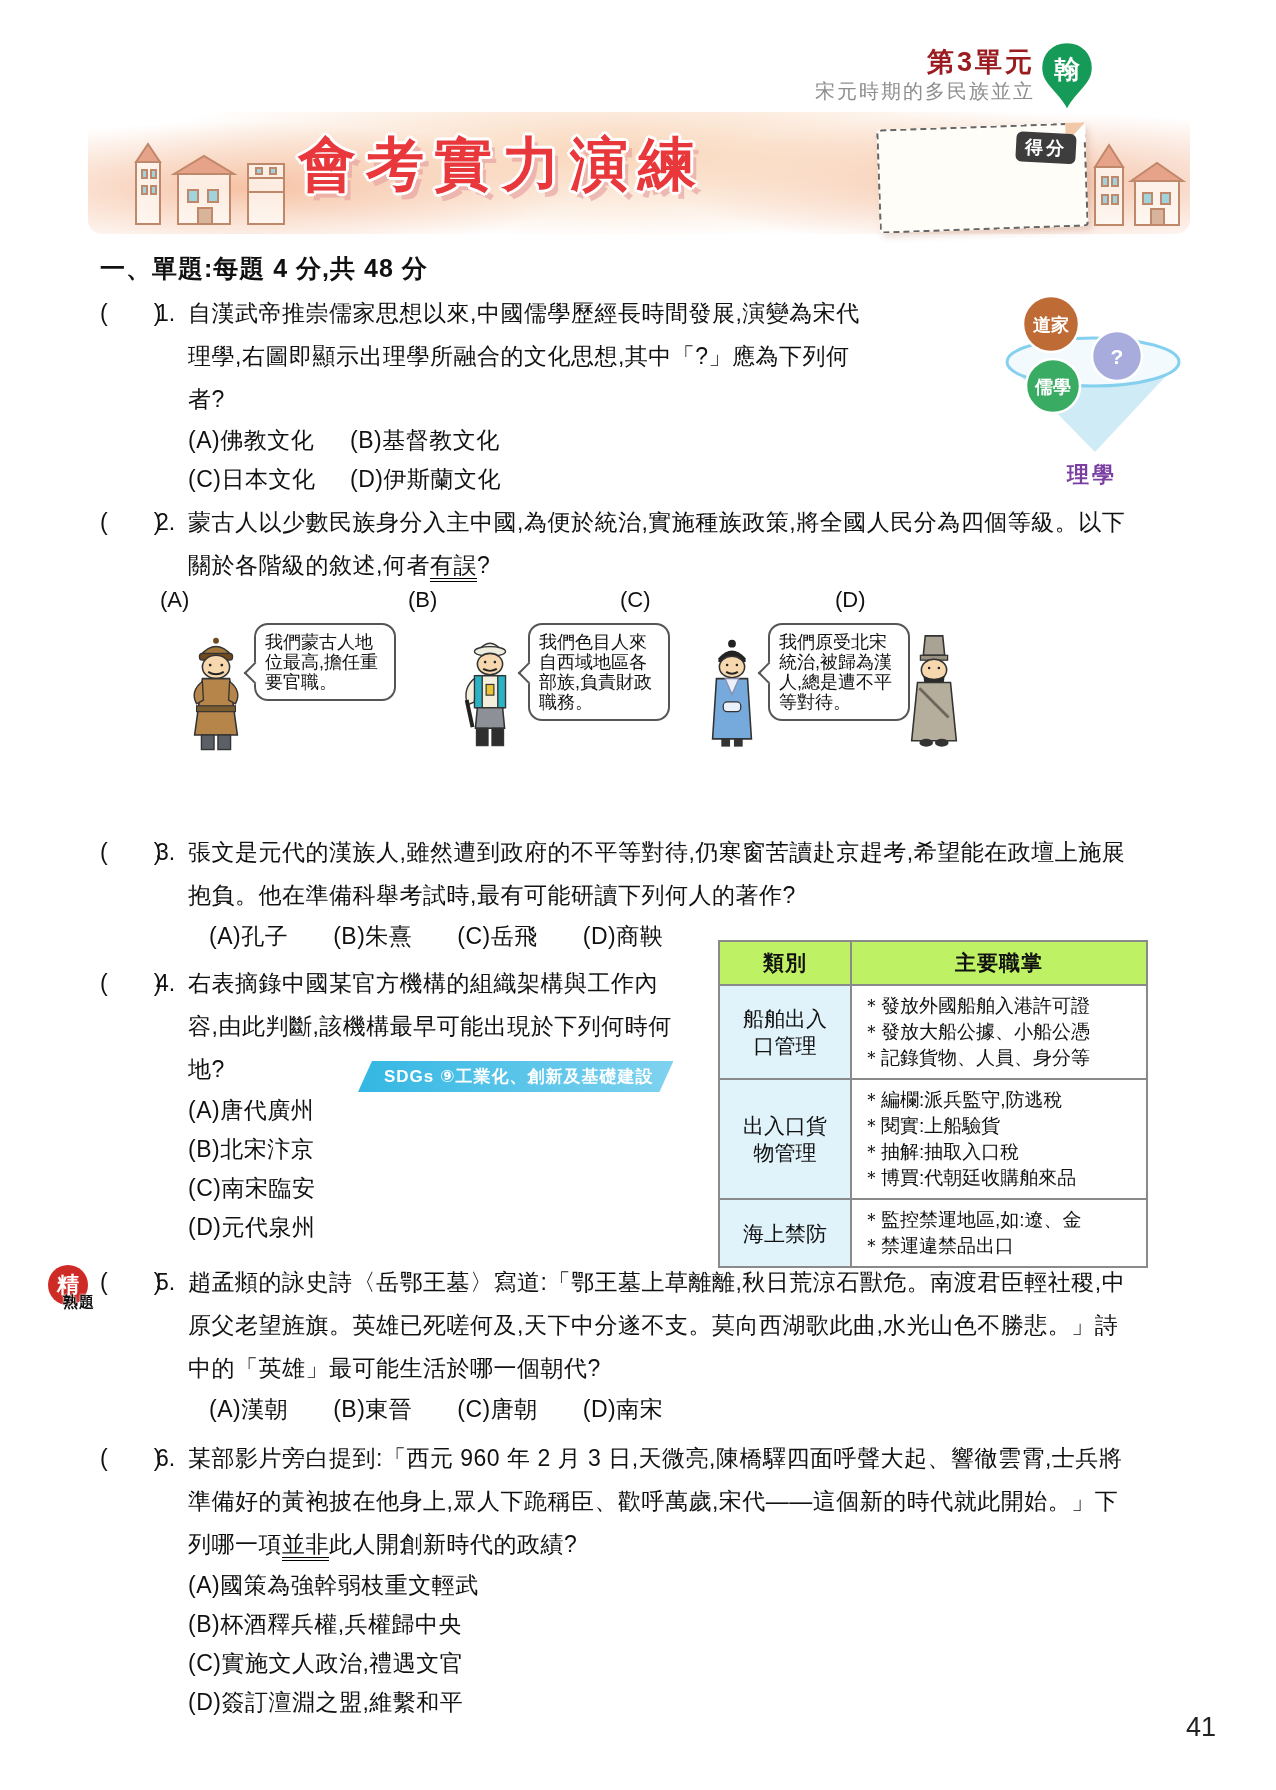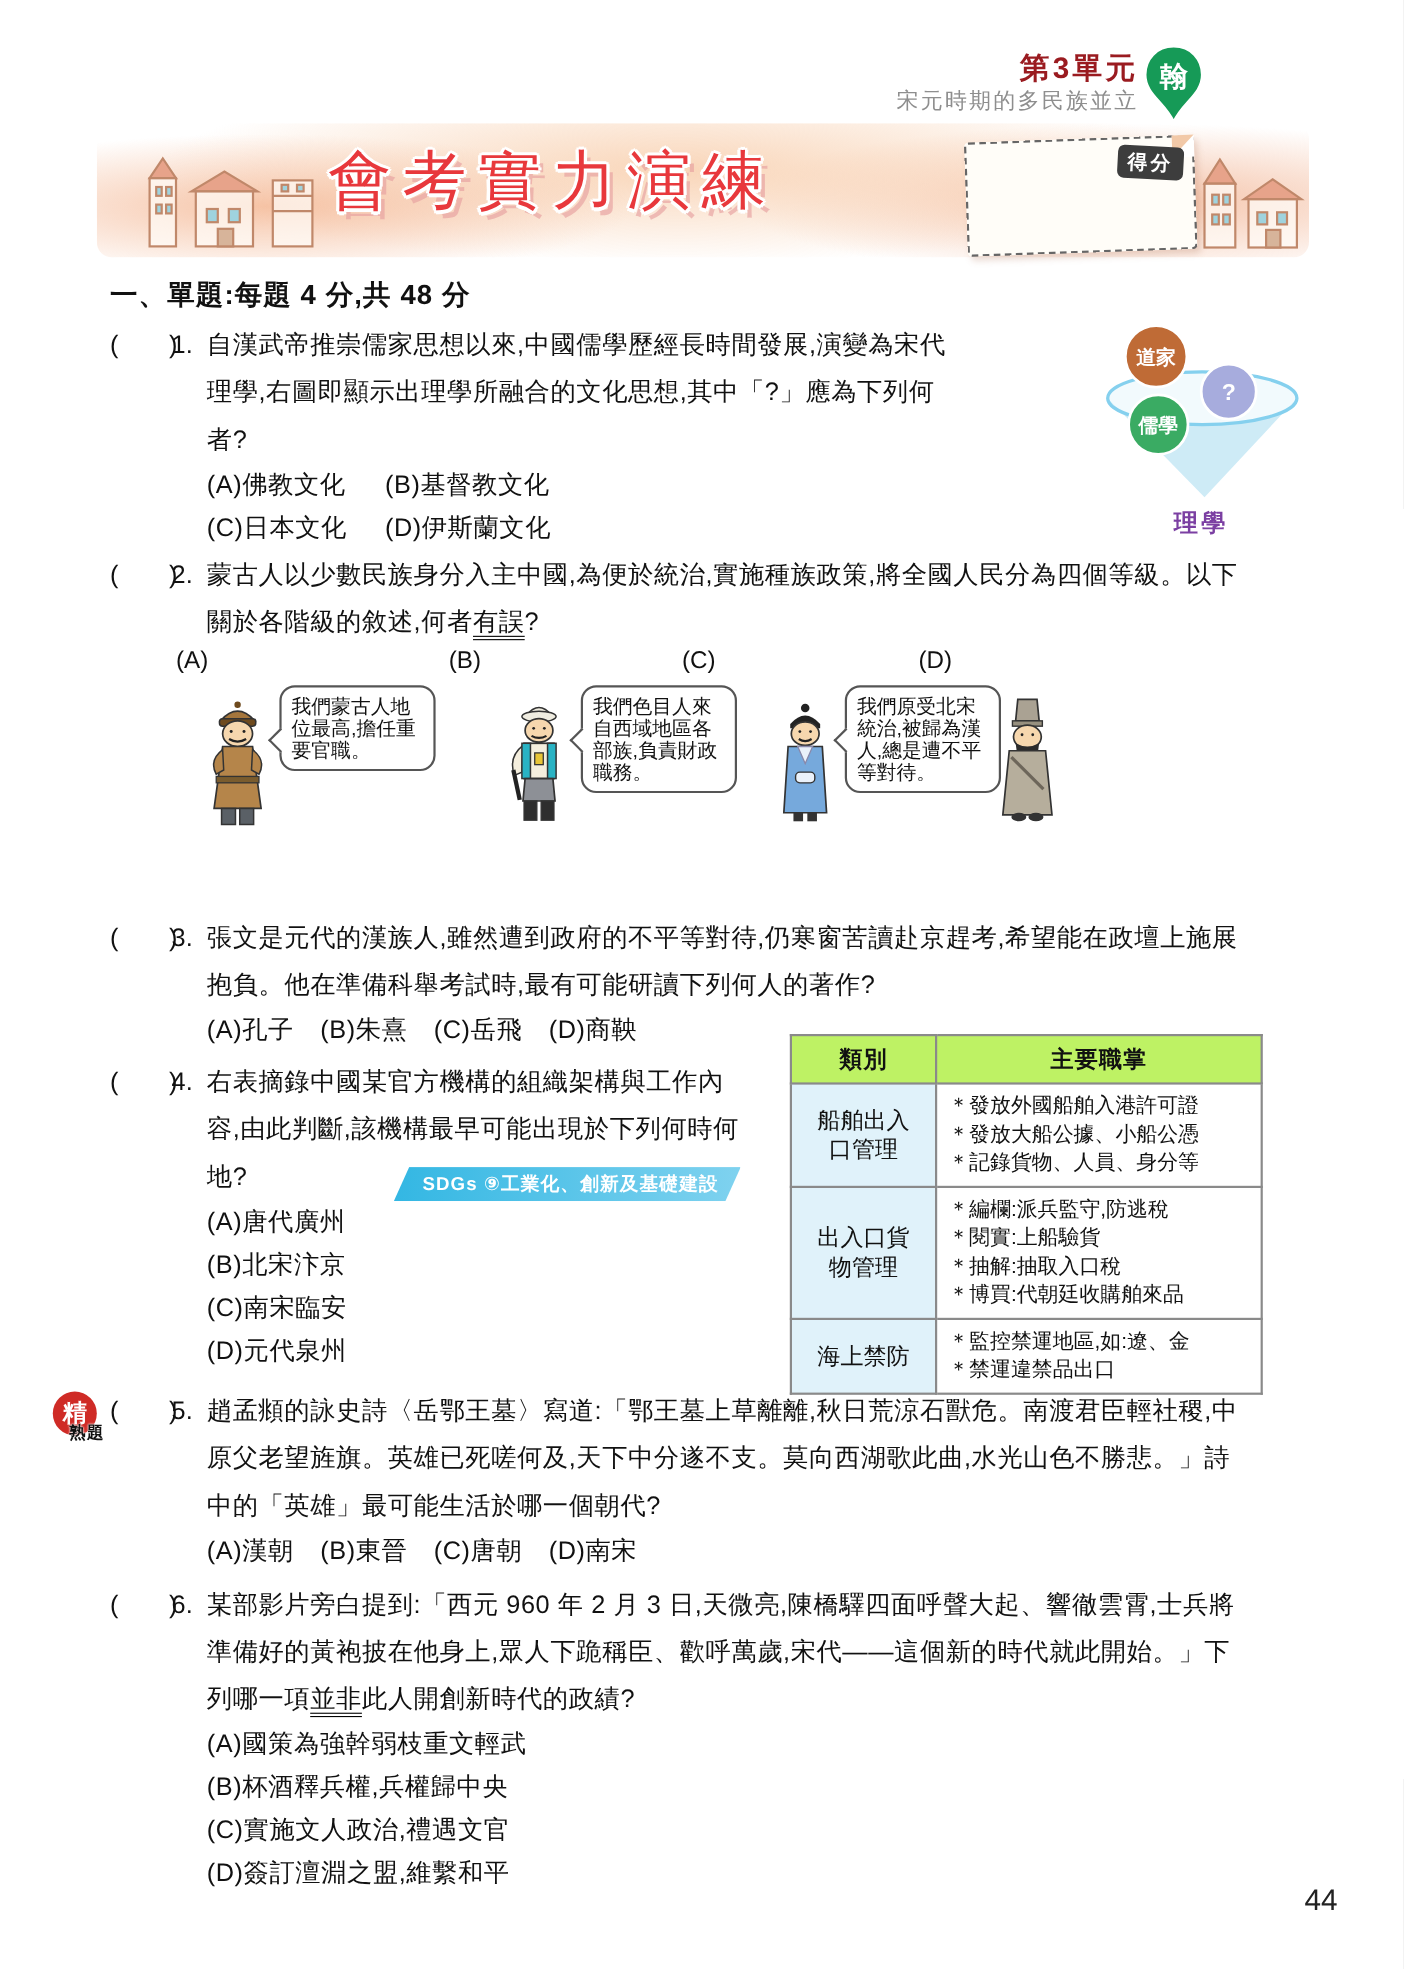--- a/index.html
+++ b/index.html
@@ -13,21 +13,21 @@
     color:#9a1b20; letter-spacing:3px; }
   .hdr-sub  { position:absolute; top:78px; right:241px; font-size:20px; color:#8e8e8e; letter-spacing:2px; }
   .logo-pin { position:absolute; left:1038px; top:40px; width:58px; height:74px; }
   
   .banner { position:absolute; left:88px; top:112px; width:1102px; height:122px; border-radius:14px;
     background:
       radial-gradient(ellipse 42% 75% at 14% 62%, rgba(243,176,137,.75), rgba(243,176,137,0) 72%),
       radial-gradient(ellipse 55% 90% at 48% 35%, rgba(248,206,172,.85), rgba(248,206,172,0) 78%),
       radial-gradient(ellipse 46% 80% at 86% 58%, rgba(240,168,130,.7), rgba(240,168,130,0) 72%);
   }
-  .banner-title { position:absolute; left:210px; top:14px; font-size:58px; font-weight:normal;
+  .banner-title { position:absolute; left:210px; top:14px; font-size:58px; font-weight:bold;
     color:#e8383c; letter-spacing:10px; white-space:nowrap;
     text-shadow:-2px -2px 0 #fff,2px -2px 0 #fff,-2px 2px 0 #fff,2px 2px 0 #fff,
       -3px 0 0 #fff,3px 0 0 #fff,0 3px 0 #fff,0 -3px 0 #fff,6px 7px 0 rgba(231,160,160,.65); }
   .bldg-left  { position:absolute; left:30px;  top:22px; }
   .bldg-right { position:absolute; left:995px; top:25px; }
   .score-box { position:absolute; left:790px; top:14px; width:205px; height:100px; background:#fffdf8;
     border:2px dashed #666; border-radius:4px; transform:rotate(-2deg);
     box-shadow:3px 4px 6px rgba(180,120,90,.25); }
   .score-fold { position:absolute; right:-2px; top:-2px; width:0; height:0;
     border-left:20px solid #f2c9a8; border-top:20px solid #fff; transform:rotate(90deg); }
@@ -36,21 +36,21 @@
     transform:rotate(5deg); }
   
   .content { position:absolute; left:100px; top:250px; width:1098px; }
   .sec-head { font-size:25px; font-weight:700; letter-spacing:1px; height:42px; line-height:36px; }
   .q { display:flex; align-items:flex-start; }
   .q-paren { width:56px; flex:none; font-size:23px; line-height:43px; }
   .q-num   { width:32px; flex:none; font-size:23px; line-height:43px; }
   .q-body  { font-size:23px; line-height:43px; letter-spacing:.5px; }
   .dbl { border-bottom:4px double #000; padding-bottom:0; }
   .opt-lines, .opts-inline, .opts-grid2 { margin-left:88px; font-size:23px; line-height:39px; letter-spacing:.5px; }
-  .opts-inline span { margin-right:24px; }
+  .opts-inline span { margin-right:24px;margin-left:21px; }
   .opts-grid2 .c1 { display:inline-block; min-width:162px; }
   
   .q1-wrap { position:relative; margin-top:0; }
   .q1-body { width:692px; }
   .q1-diagram { position:absolute; left:893px; top:-8px; width:198px; height:200px; }
   .q1-result { text-align:center; color:#7b3fa2; font-weight:bold; font-size:22px; letter-spacing:3px; margin-top:0; }
   
   .q2-wrap { margin-top:2px; }
   .q2-body { width:952px; }
   .fig-labels { position:relative; height:36px; font-size:22px; }
@@ -332,15 +332,15 @@
       <div class="opt-lines">
         <div>(A)國策為強幹弱枝重文輕武</div>
         <div>(B)杯酒釋兵權,兵權歸中央</div>
         <div>(C)實施文人政治,禮遇文官</div>
         <div>(D)簽訂澶淵之盟,維繫和平</div>
       </div>
     </div>
 
   </div>
 
-  <div class="page-num">44</div>
+  <div class="page-num">41</div>
 
 </div>
 
 </body></html>

